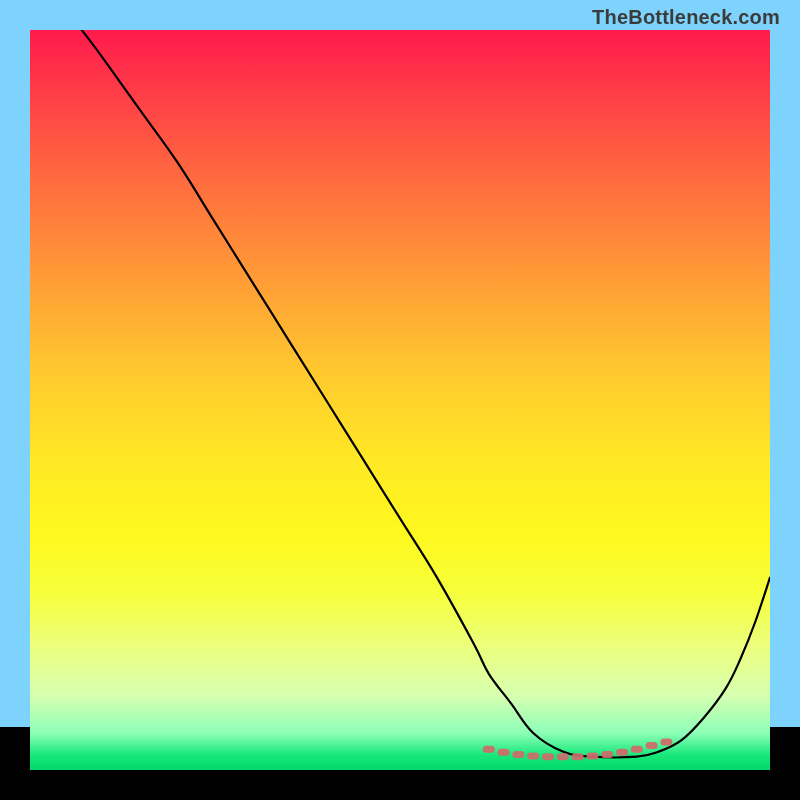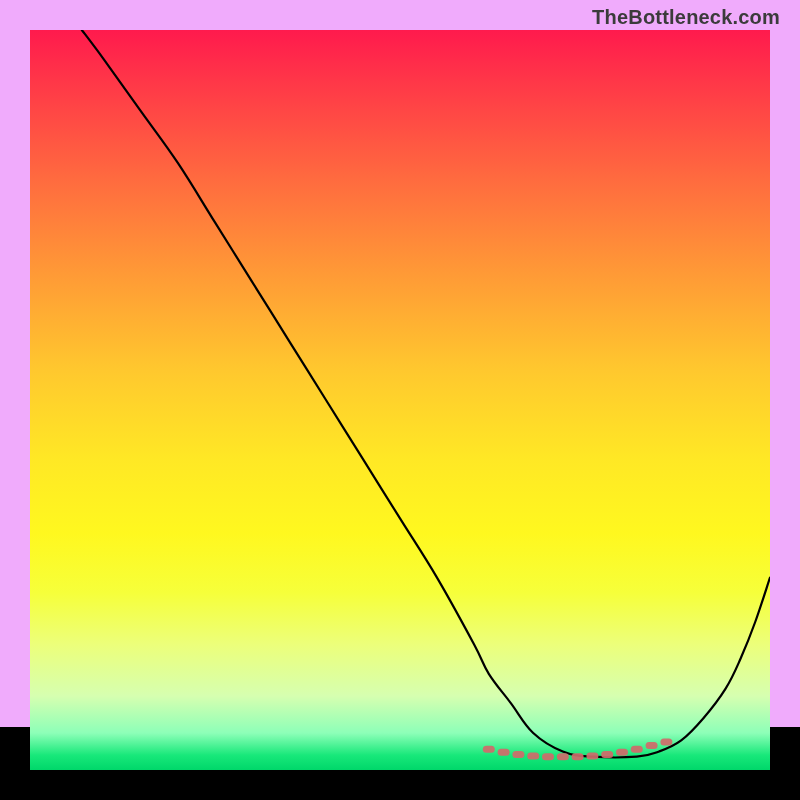--- a/index.html
+++ b/index.html
@@ -10,21 +10,21 @@
     background: #000;
     overflow: hidden;
     font-family: Arial, Helvetica, sans-serif;
   }
   .frame {
     position: absolute;
     left: 0;
     top: 0;
     width: 800px;
     height: 727px;
-    background: #f0abfc;
+    background: #7dd3fc;
   }
   .plot {
     position: absolute;
     left: 30px;
     top: 30px;
     width: 740px;
     height: 740px;
     background: linear-gradient(to bottom,
       #ff1a4d 0%,
       #ff3b47 8%,

